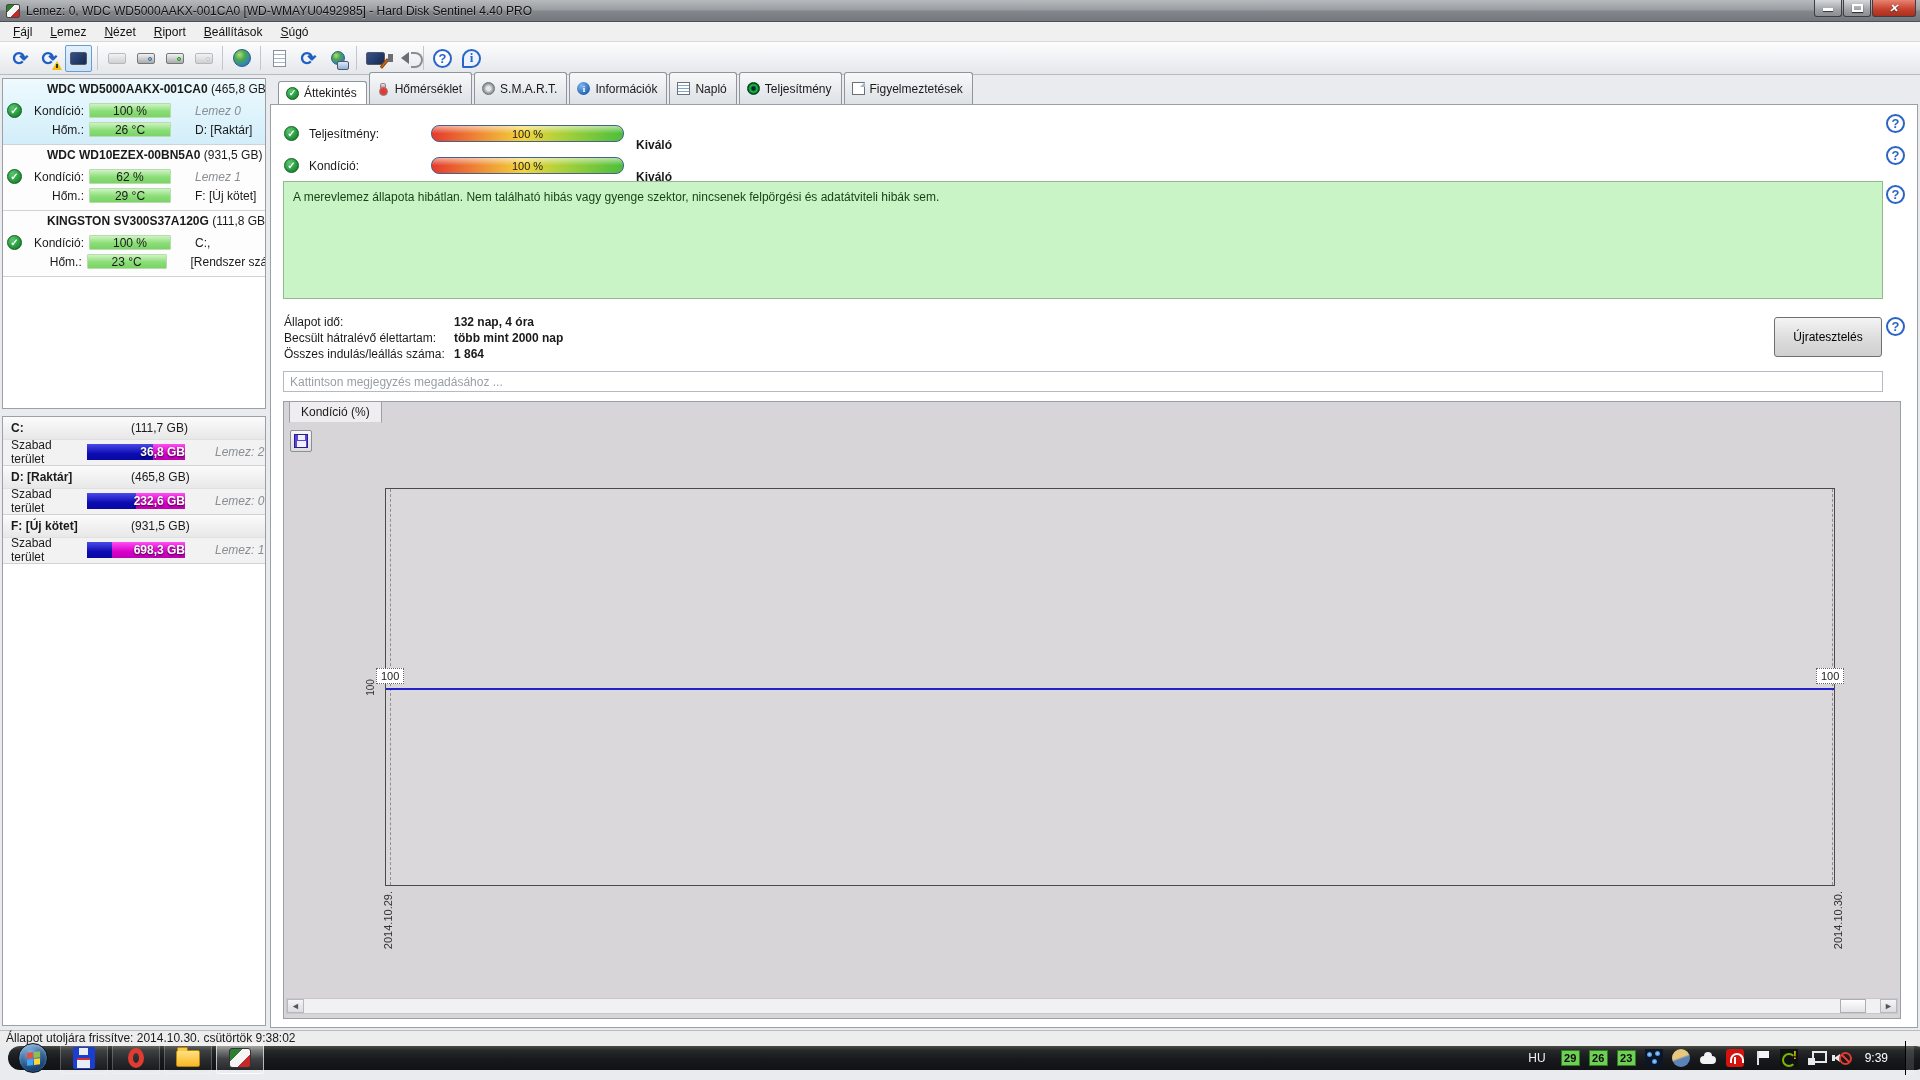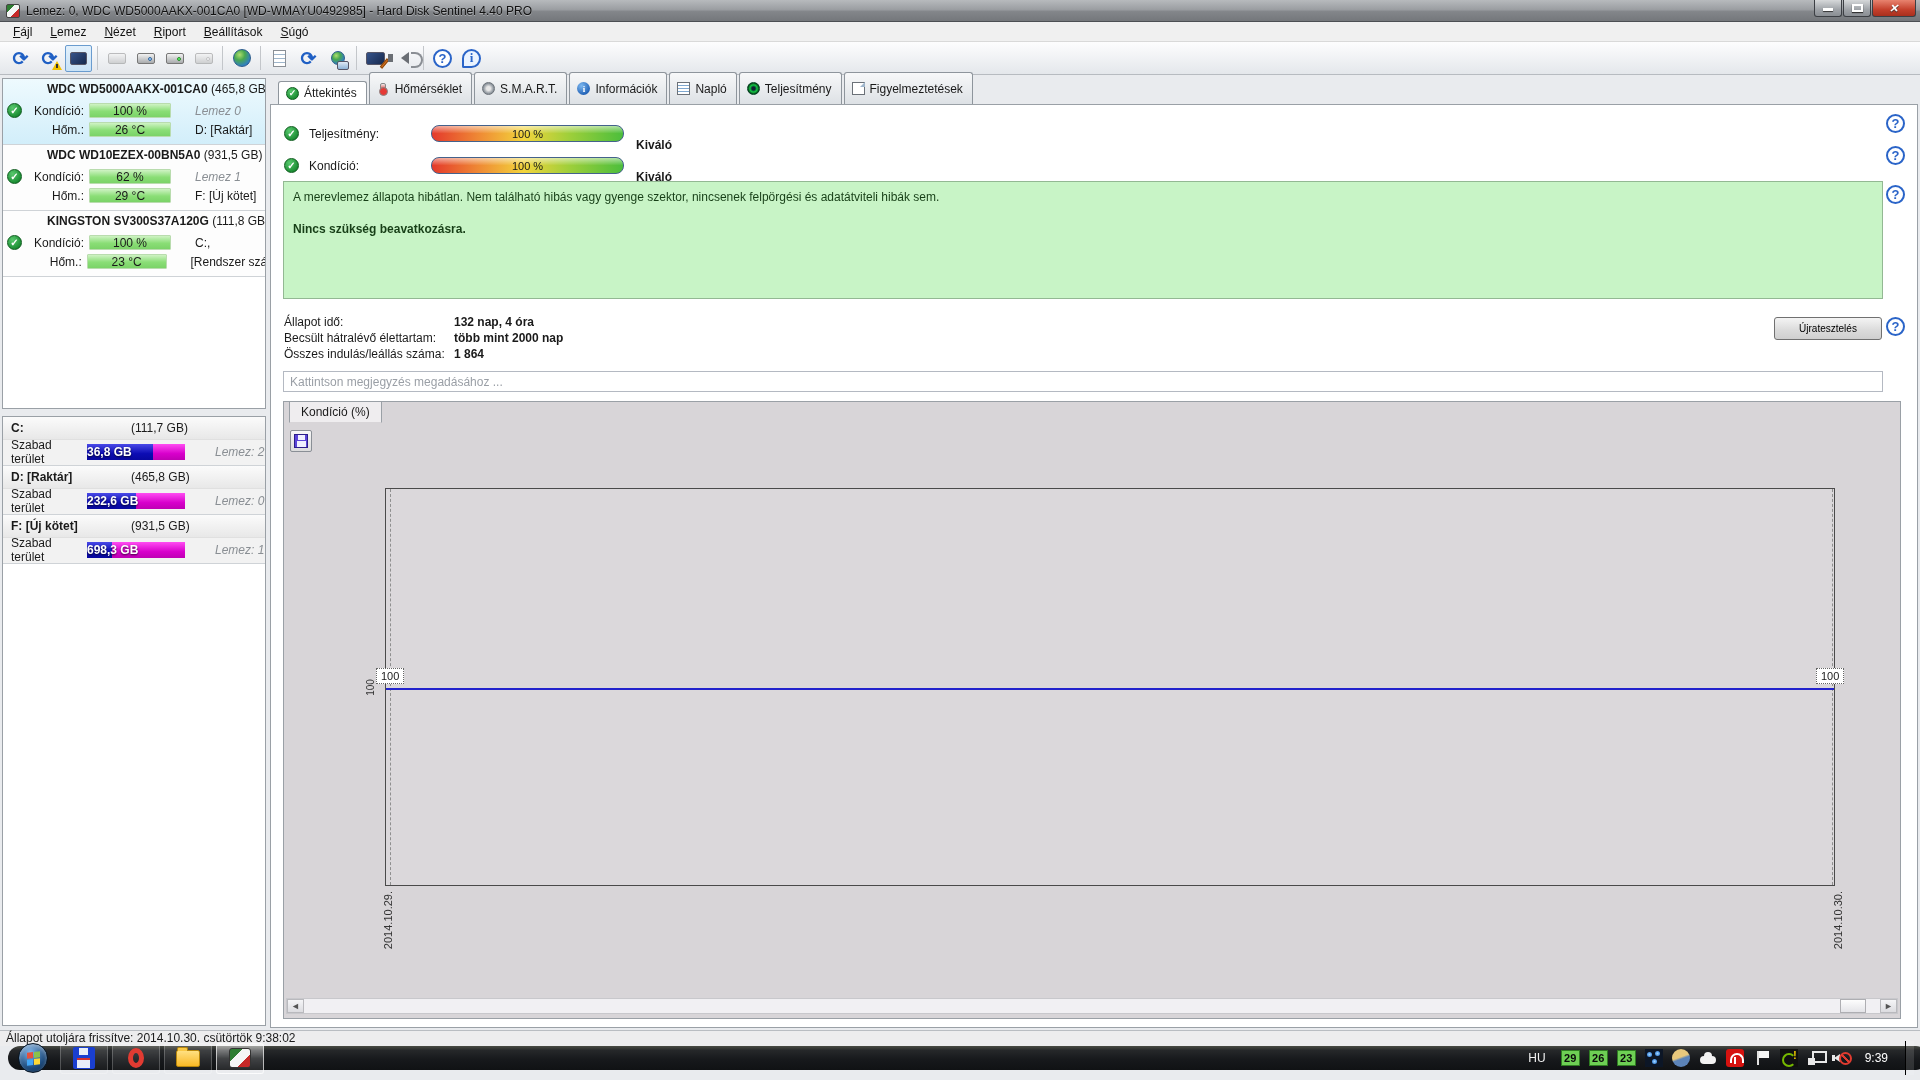--- a/index.html
+++ b/index.html
@@ -83,21 +83,21 @@
   .it { font-style:italic; color:#8a8f94; }
 
   .part-entry { position:relative; border-bottom:1px solid #cfd3d7; background:#f2f2f2; padding-bottom:4px; }
   .part-head { position:relative; line-height:22px; padding-left:8px; font-weight:bold;
     background:linear-gradient(180deg,#fbfbfb,#e8e8e8); border-bottom:1px solid #e0e0e0; }
   .part-size { position:absolute; left:128px; font-weight:normal; }
   .part-row { display:flex; align-items:center; height:19px; margin:2px 0 0 8px; }
   .part-lbl { width:76px; }
   .pbar { position:relative; width:98px; height:16px; background:linear-gradient(180deg,#ff4df2,#d800cc 60%,#bf00b4); overflow:hidden; }
   .pfill { position:absolute; left:0; top:0; bottom:0; background:linear-gradient(180deg,#4a4ae8,#0c0cb4 60%,#0808a0); }
-  .ptext { position:absolute; left:0; right:0; text-align:left; line-height:16px; color:#fff; font-weight:bold;
+  .ptext { position:absolute; left:0; right:0; text-align:right; line-height:16px; color:#fff; font-weight:bold;
     text-shadow:0 1px 2px rgba(0,0,0,.75); }
   .part-right { margin-left:30px; }
 
   
   #main { position:absolute; left:270px; top:75px; width:1648px; height:955px; }
   .tabbar { position:absolute; top:6px; left:8px; display:flex; align-items:flex-end; height:23px; }
   .tab { display:flex; align-items:center; gap:5px; padding:3px 9px 3px 7px; margin-right:2px;
     background:linear-gradient(180deg,#f7f8f9,#dde1e5); border:1px solid #8e959c; border-bottom:none;
     border-radius:3px 3px 0 0; height:32px; }
   .tab.active { background:#fff; height:23px; position:relative; z-index:2; }
@@ -125,23 +125,23 @@
   .help-abs { position:absolute; right:12px; }
 
   #greenbox { position:absolute; left:12px; top:76px; width:1600px; height:118px; background:#c8f4c6;
     border:1px solid #93b893; padding:7px 9px; color:#173f17; line-height:16px; }
   #greenbox .advice { font-weight:bold; margin-top:16px; }
 
   .stat-line { position:absolute; left:13px; display:flex; line-height:14px; }
   .stat-lbl { width:170px; }
   .stat-val { font-weight:bold; }
 
-  #retest { position:absolute; left:1503px; top:212px; width:108px; height:23px;
+  #retest { position:absolute; left:1503px; top:212px; width:108px; height:40px;
     background:linear-gradient(180deg,#f4f4f4,#dcdcdc 55%,#cfcfcf); border:1px solid #707070; border-radius:3px;
-    font-family:"Liberation Sans",sans-serif; font-size:10px; }
+    font-family:"Liberation Sans",sans-serif; font-size:12px; }
 
   #comment { position:absolute; left:12px; top:266px; width:1600px; height:21px; border:1px solid #b4b9c2;
     padding:0 6px; font-family:"Liberation Sans",sans-serif; font-size:12px; color:#555; background:#fff; }
   #comment::placeholder { color:#9a9fa6; opacity:1; }
 
   
   #chartpanel { position:absolute; left:12px; top:296px; width:1618px; height:618px; background:#d8d5d8; border:1px solid #9aa0a6; }
   #charttab { position:absolute; left:5px; top:-1px; background:#efedef; border:1px solid #9aa0a6; border-bottom:1px solid #d8d5d8;
     padding:3px 11px; z-index:2; }
   #savebtn { position:absolute; left:6px; top:28px; width:22px; height:22px; background:linear-gradient(180deg,#f7f7f7,#dcdcdc);
@@ -465,21 +465,20 @@
       <div class="meter-row" style="top:42px;">
         <span class="ok-ico">✓</span>
         <span class="meter-lbl">Kondíció:</span>
         <span class="big-bar">100 %</span>
         <span class="rating">Kiváló</span>
       </div>
       <span class="round-help help-abs" style="top:41px;">?</span>
 
       <div id="greenbox">
         <div>A merevlemez állapota hibátlan. Nem található hibás vagy gyenge szektor, nincsenek felpörgési és adatátviteli hibák sem.</div>
-        <div class="advice">Nincs szükség beavatkozásra.</div>
       </div>
       <span class="round-help help-abs" style="top:80px;">?</span>
 
       <div class="stat-line" style="top:210px;">
         <span class="stat-lbl">Állapot idő:</span>
         <span class="stat-val">132 nap, 4 óra</span>
       </div>
       <div class="stat-line" style="top:226px;">
         <span class="stat-lbl">Becsült hátralévő élettartam:</span>
         <span class="stat-val">több mint 2000 nap</span>

